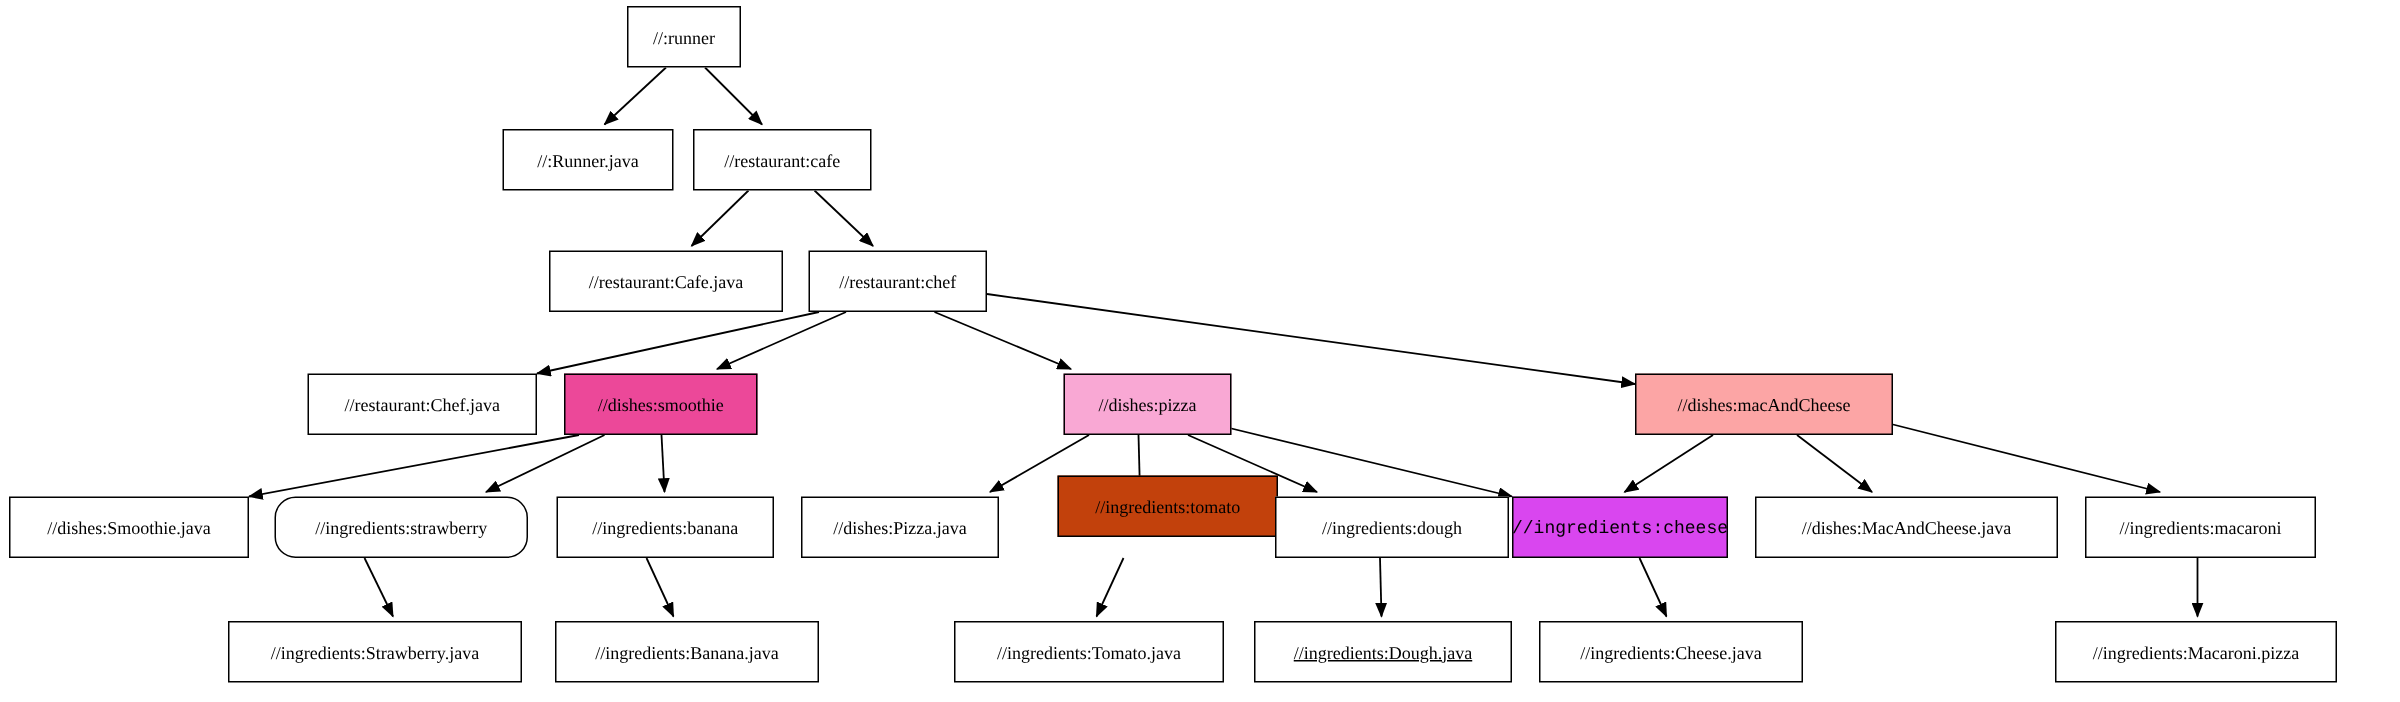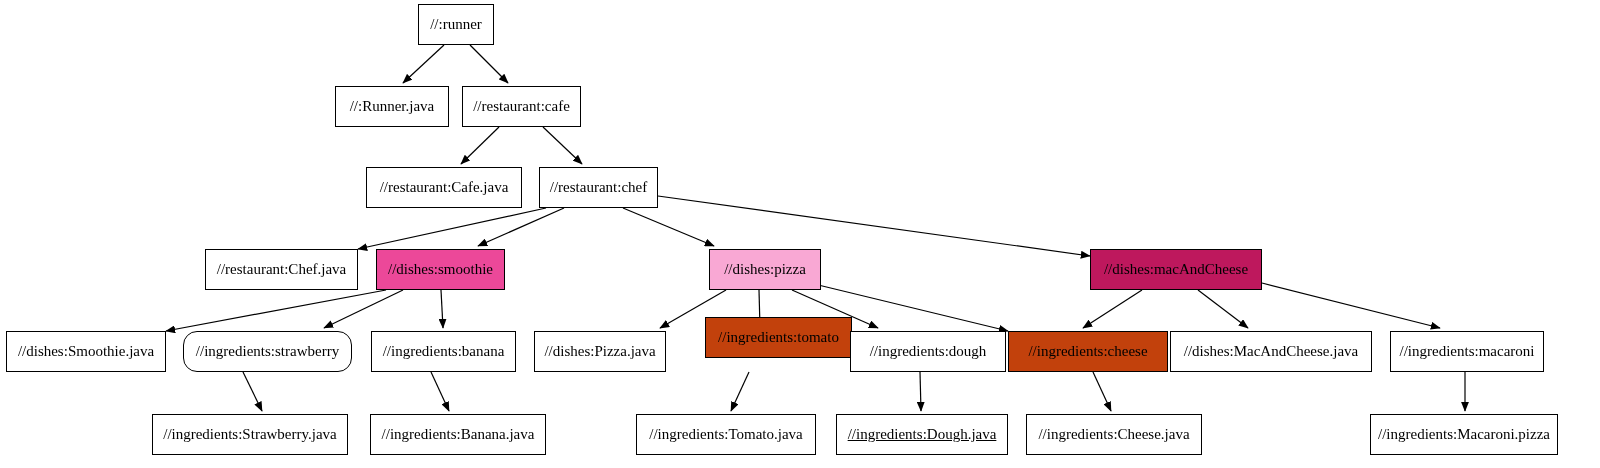--- a/index.html
+++ b/index.html
@@ -24,21 +24,21 @@
     pointer-events: none;
   }
   .graph-node {
     position: absolute;
     box-sizing: border-box;
     border: 1px solid #000000;
     background: #ffffff;
     display: flex;
     align-items: center;
     justify-content: center;
-    font-size: 15px;
+    font-size: 12px;
     line-height: 1;
     color: #000000;
     white-space: nowrap;
     z-index: 2;
   }
   .graph-node .node-label {
     display: block;
     padding: 0 7px;
   }
 </style>
@@ -97,42 +97,42 @@
       </div>
       <div class="graph-node" style="left: 205px; top: 249px; width: 153px; height: 41px; border-color: rgb(0, 0, 0); background: rgb(255, 255, 255);">
         <span class="node-label">//restaurant:Chef.java</span>
       </div>
       <div class="graph-node" style="left: 376px; top: 249px; width: 129px; height: 41px; border-color: rgb(0, 0, 0); background: #ec4899;">
         <span class="node-label">//dishes:smoothie</span>
       </div>
       <div class="graph-node" style="left: 709px; top: 249px; width: 112px; height: 41px; border-color: rgb(0, 0, 0); background: #f9a8d4;">
         <span class="node-label">//dishes:pizza</span>
       </div>
-      <div class="graph-node" style="left: 1090px; top: 249px; width: 172px; height: 41px; border-color: rgb(0, 0, 0); background: #be185d;">
+      <div class="graph-node" style="left: 1090px; top: 249px; width: 172px; height: 41px; border-color: rgb(0, 0, 0); background: #fca5a5;">
         <span class="node-label">//dishes:macAndCheese</span>
       </div>
       <div class="graph-node" style="left: 6px; top: 331px; width: 160px; height: 41px; border-color: rgb(0, 0, 0); background: rgb(255, 255, 255);">
         <span class="node-label">//dishes:Smoothie.java</span>
       </div>
       <div class="graph-node" style="left: 183px; top: 331px; width: 169px; height: 41px; border-color: rgb(0, 0, 0); background: rgb(255, 255, 255); border-radius: 14px;">
         <span class="node-label">//ingredients:strawberry</span>
       </div>
       <div class="graph-node" style="left: 371px; top: 331px; width: 145px; height: 41px; border-color: rgb(0, 0, 0); background: rgb(255, 255, 255);">
         <span class="node-label">//ingredients:banana</span>
       </div>
       <div class="graph-node" style="left: 534px; top: 331px; width: 132px; height: 41px; border-color: rgb(0, 0, 0); background: rgb(255, 255, 255);">
         <span class="node-label">//dishes:Pizza.java</span>
       </div>
       <div class="graph-node" style="left: 685px; top: 317px; width: 147px; height: 41px; border-color: rgb(0, 0, 0); background: #c2410c; margin-left: 20px;">
         <span class="node-label">//ingredients:tomato</span>
       </div>
       <div class="graph-node" style="left: 850px; top: 331px; width: 156px; height: 41px; border-color: rgb(0, 0, 0); background: rgb(255, 255, 255);">
         <span class="node-label">//ingredients:dough</span>
       </div>
-      <div class="graph-node" style="left: 1008px; top: 331px; width: 160px; height: 41px; border-color: rgb(0, 0, 0); background: #c2410c;">
+      <div class="graph-node" style="left: 1008px; top: 331px; width: 144px; height: 41px; border-color: rgb(0, 0, 0); background: #d946ef; font-family: Liberation Mono, monospace;">
         <span class="node-label">//ingredients:cheese</span>
       </div>
       <div class="graph-node" style="left: 1170px; top: 331px; width: 202px; height: 41px; border-color: rgb(0, 0, 0); background: rgb(255, 255, 255);">
         <span class="node-label">//dishes:MacAndCheese.java</span>
       </div>
       <div class="graph-node" style="left: 1390px; top: 331px; width: 154px; height: 41px; border-color: rgb(0, 0, 0); background: rgb(255, 255, 255);">
         <span class="node-label">//ingredients:macaroni</span>
       </div>
       <div class="graph-node" style="left: 152px; top: 414px; width: 196px; height: 41px; border-color: rgb(0, 0, 0); background: rgb(255, 255, 255);">
         <span class="node-label">//ingredients:Strawberry.java</span>

